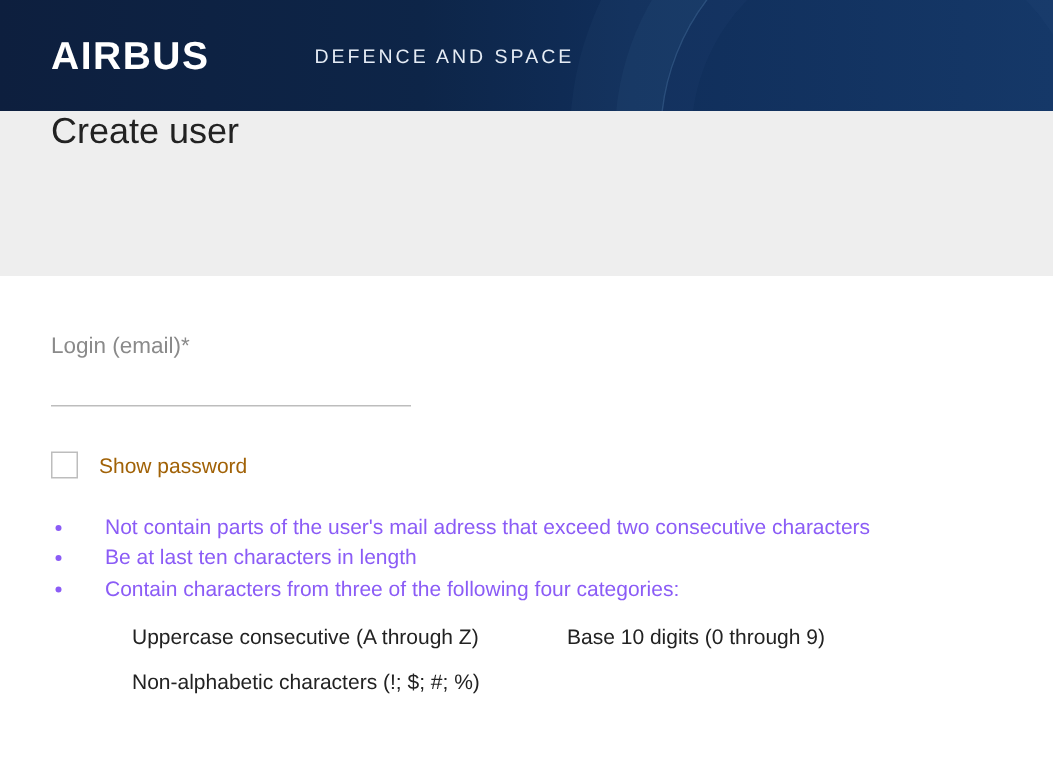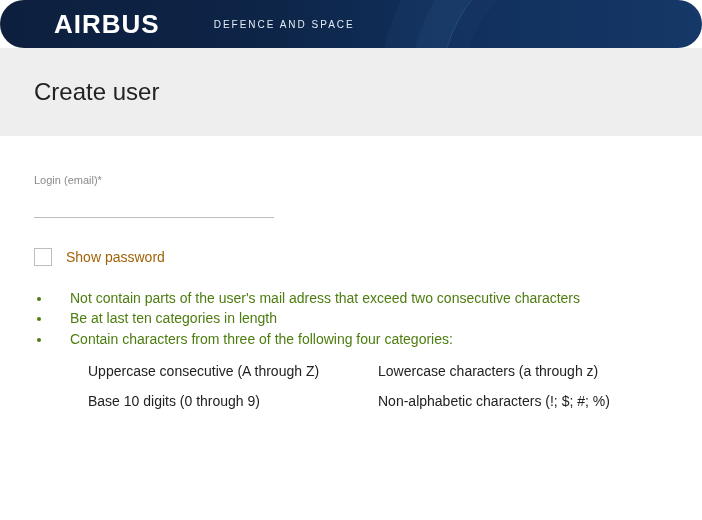--- a/index.html
+++ b/index.html
@@ -4,28 +4,27 @@
   <style>
     * { margin: 0; padding: 0; box-sizing: border-box; }
     body {
       font-family: Arial, Helvetica, sans-serif;
       width: 702px;
       height: 520px;
       background: #fff;
       overflow: hidden;
     }
     .header {
-      height: 48px;
+      height: 74px;
       background: linear-gradient(90deg, #0d1f3e 0%, #0d2548 40%, #102e5a 60%, #153868 100%);
       display: flex;
       align-items: center;
-      padding-left: 54px;
+      padding-left: 34px;
       position: relative;
       overflow: hidden;
-      border-radius: 27px;
     }
     .header::after {
       content: "";
       position: absolute;
       right: -40px;
       top: -60px;
       width: 300px;
       height: 300px;
       border: 1px solid rgba(120,170,220,0.25);
       border-radius: 50%;
@@ -37,47 +36,46 @@
     }
     .brand-logo {
       color: #fff;
       font-weight: 800;
       font-size: 26px;
       letter-spacing: 1px;
       font-family: Arial, Helvetica, sans-serif;
     }
     .brand-sub {
       color: #e5ecf5;
-      font-size: 10px;
+      font-size: 13px;
       letter-spacing: 2px;
-      margin-left: 54px;
+      margin-left: 70px;
       font-weight: 400;
     }
     .title-band {
       background: #eeeeee;
-      height: 88px;
+      height: 110px;
       display: flex;
-      align-items: center;
       padding-left: 34px;
     }
     .page-title {
       font-size: 24px;
       color: #222;
       font-weight: 400;
     }
     .form-area {
       padding: 38px 34px 0 34px;
     }
     .field {
       width: 240px;
       margin-bottom: 30px;
     }
     .field label {
       display: block;
-      font-size: 11px;
+      font-size: 15px;
       color: #8a8a8a;
       margin-bottom: 6px;
     }
     .field input {
       width: 100%;
       border: none;
       border-bottom: 1px solid #bdbdbd;
       font-size: 13px;
       padding: 4px 0 6px 0;
       outline: none;
@@ -100,21 +98,21 @@
     .checkbox-label {
       font-size: 14px;
       color: #a16207;
     }
     .rules {
       padding-left: 18px;
       margin-left: 0;
     }
     .rules li {
       font-size: 14px;
-      color: #4d7c0f;
+      color: #8b5cf6;
       line-height: 1.45;
       padding-left: 18px;
     }
     .categories {
       display: grid;
       grid-template-columns: 290px 1fr;
       row-gap: 14px;
       margin-top: 14px;
       padding-left: 54px;
       font-size: 14px;
@@ -141,24 +139,23 @@
   </div>
 
 
   <div class="checkbox-row">
     <div class="checkbox"></div>
     <span class="checkbox-label">Show password</span>
   </div>
 
   <ul class="rules">
     <li>Not contain parts of the user's mail adress that exceed two consecutive characters</li>
-    <li>Be at last ten categories in length</li>
+    <li>Be at last ten characters in length</li>
     <li>Contain characters from three of the following four categories:</li>
   </ul>
 
   <div class="categories">
     <span>Uppercase consecutive (A through Z)</span>
-    <span>Lowercase characters (a through z)</span>
     <span>Base 10 digits (0 through 9)</span>
     <span>Non-alphabetic characters (!; $; #; %)</span>
   </div>
 
 </div>
 
 </body></html>

